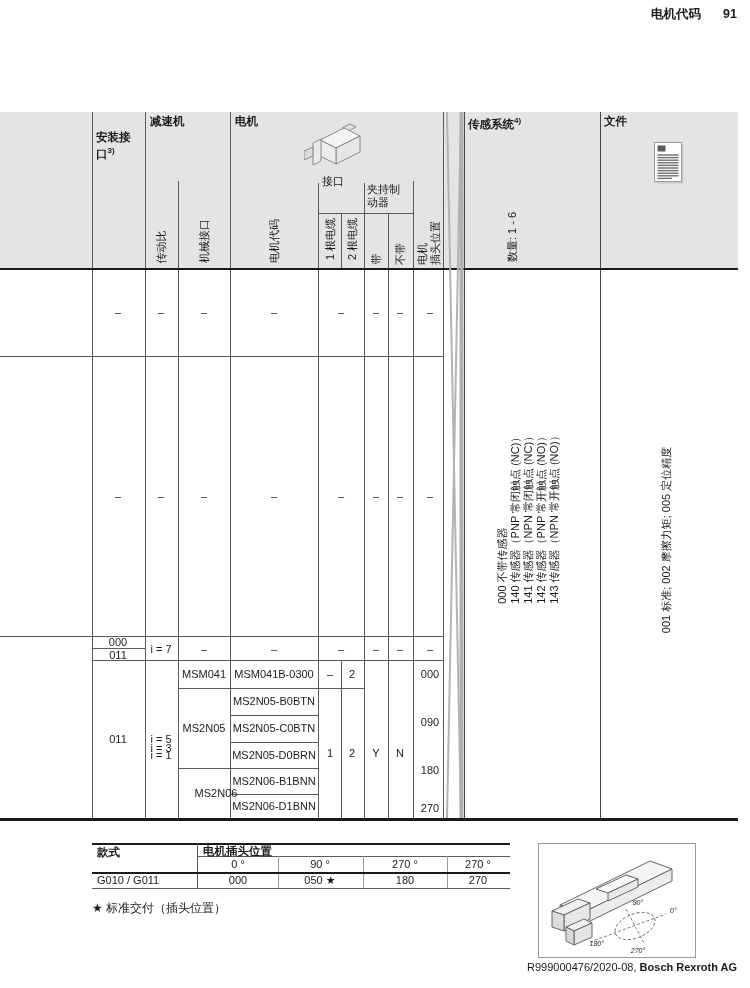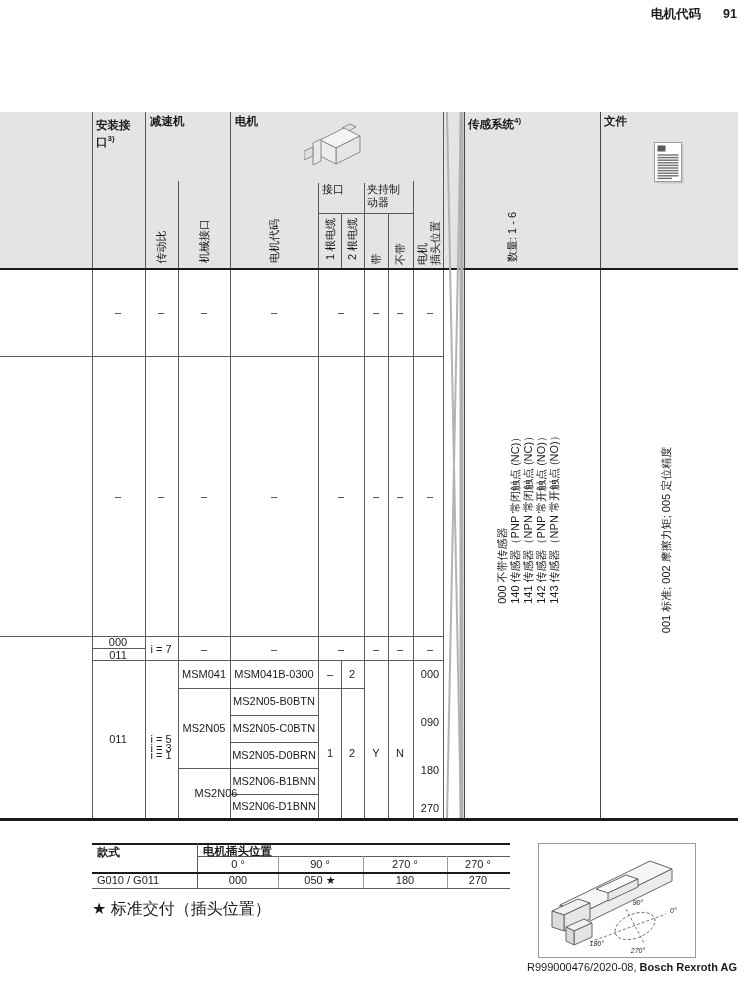--- a/index.html
+++ b/index.html
@@ -55,21 +55,21 @@
   <i class="hl" style="top:768px;left:178px;width:140px"></i>
   <i class="hl" style="top:794px;left:230px;width:88px"></i>
   <i class="hl dark" style="top:818px;left:0;width:738px;height:3px"></i>
 
   <svg class="abs" style="left:443px;top:112px" width="23" height="706" viewBox="0 0 23 706">
     <line x1="4" y1="0" x2="18" y2="706" stroke="#b3b3b3" stroke-width="2"></line>
     <line x1="18" y1="0" x2="4" y2="706" stroke="#b3b3b3" stroke-width="2"></line>
     <rect x="16.5" y="0" width="4" height="706" fill="#b0b0b0"></rect>
   </svg>
 
-  <div class="ghead" style="left:96px;top:118px">
+  <div class="ghead" style="left:96px;top:130px">
     <span>安装接</span><br>
     <span>口</span><sup>3)</sup>
   </div>
   <div class="ghead" style="left:150px;top:114px">减速机</div>
   <div class="ghead" style="left:235px;top:114px">电机</div>
   <div class="ghead" style="left:468px;top:114px">
     <span>传感系统</span><sup>4)</sup>
   </div>
   <div class="ghead" style="left:604px;top:114px">文件</div>
 
@@ -95,21 +95,21 @@
         <line x1="3.5" y1="20.8" x2="24.5" y2="20.8"></line>
       <line x1="3.5" y1="23.4" x2="24.5" y2="23.4"></line>
         <line x1="3.5" y1="26" x2="24.5" y2="26"></line>
       <line x1="3.5" y1="28.6" x2="24.5" y2="28.6"></line>
         <line x1="3.5" y1="31.2" x2="24.5" y2="31.2"></line>
       <line x1="3.5" y1="33.8" x2="24.5" y2="33.8"></line>
         <line x1="3.5" y1="36.4" x2="18" y2="36.4"></line>
     </g>
   </svg>
 
-  <div class="abs" style="left:322px;top:183px">接口</div>
+  <div class="abs" style="left:322px;top:175px">接口</div>
   <div class="abs" style="left:367px;top:183px">
     <div>夹持制</div>
     <div>动器</div>
   </div>
 
   <div class="vcell" style="left:161px;top:247px">传动比</div>
   <div class="vcell" style="left:204px;top:241px">机械接口</div>
   <div class="vcell" style="left:274px;top:241px">电机代码</div>
   <div class="vcell" style="left:330px;top:239px">1 根电缆</div>
   <div class="vcell" style="left:352px;top:239px">2 根电缆</div>
@@ -197,21 +197,21 @@
   <span class="cell" style="left:238px;top:864px">0 °</span>
   <span class="cell" style="left:320px;top:864px">90 °</span>
   <span class="cell" style="left:405px;top:864px">270 °</span>
   <span class="cell" style="left:478px;top:864px">270 °</span>
   <div class="abs" style="left:97px;top:874px">G010 / G011</div>
   <span class="cell" style="left:238px;top:880px">000</span>
   <span class="cell" style="left:320px;top:880px">050 ★</span>
   <span class="cell" style="left:405px;top:880px">180</span>
   <span class="cell" style="left:478px;top:880px">270</span>
 
-  <div class="abs" style="left:92px;top:902px;font-size:16px">★ 标准交付（插头位置）</div>
+  <div class="abs" style="left:92px;top:902px;font-size:12px">★ 标准交付（插头位置）</div>
 
   <svg class="abs" style="left:538px;top:843px" width="158" height="115" viewBox="0 0 158 115">
     <rect x="0.5" y="0.5" width="157" height="114" fill="#ffffff" stroke="#999999"></rect>
     <g stroke="#666666" stroke-width="1" stroke-linejoin="round">
       <polygon points="22,62 112,18 134,26 44,70" fill="#f5f5f5"></polygon>
       <polygon points="44,70 134,26 134,38 44,82" fill="#ececec"></polygon>
       <polygon points="22,62 44,70 44,82 22,74" fill="#e3e3e3"></polygon>
       <polygon points="58,46 88,32 100,36 70,50" fill="#fafafa"></polygon>
       <polygon points="70,50 100,36 100,44 70,58" fill="#e8e8e8"></polygon>
       <polygon points="14,68 40,56 52,60 26,72" fill="#f0f0f0"></polygon>

